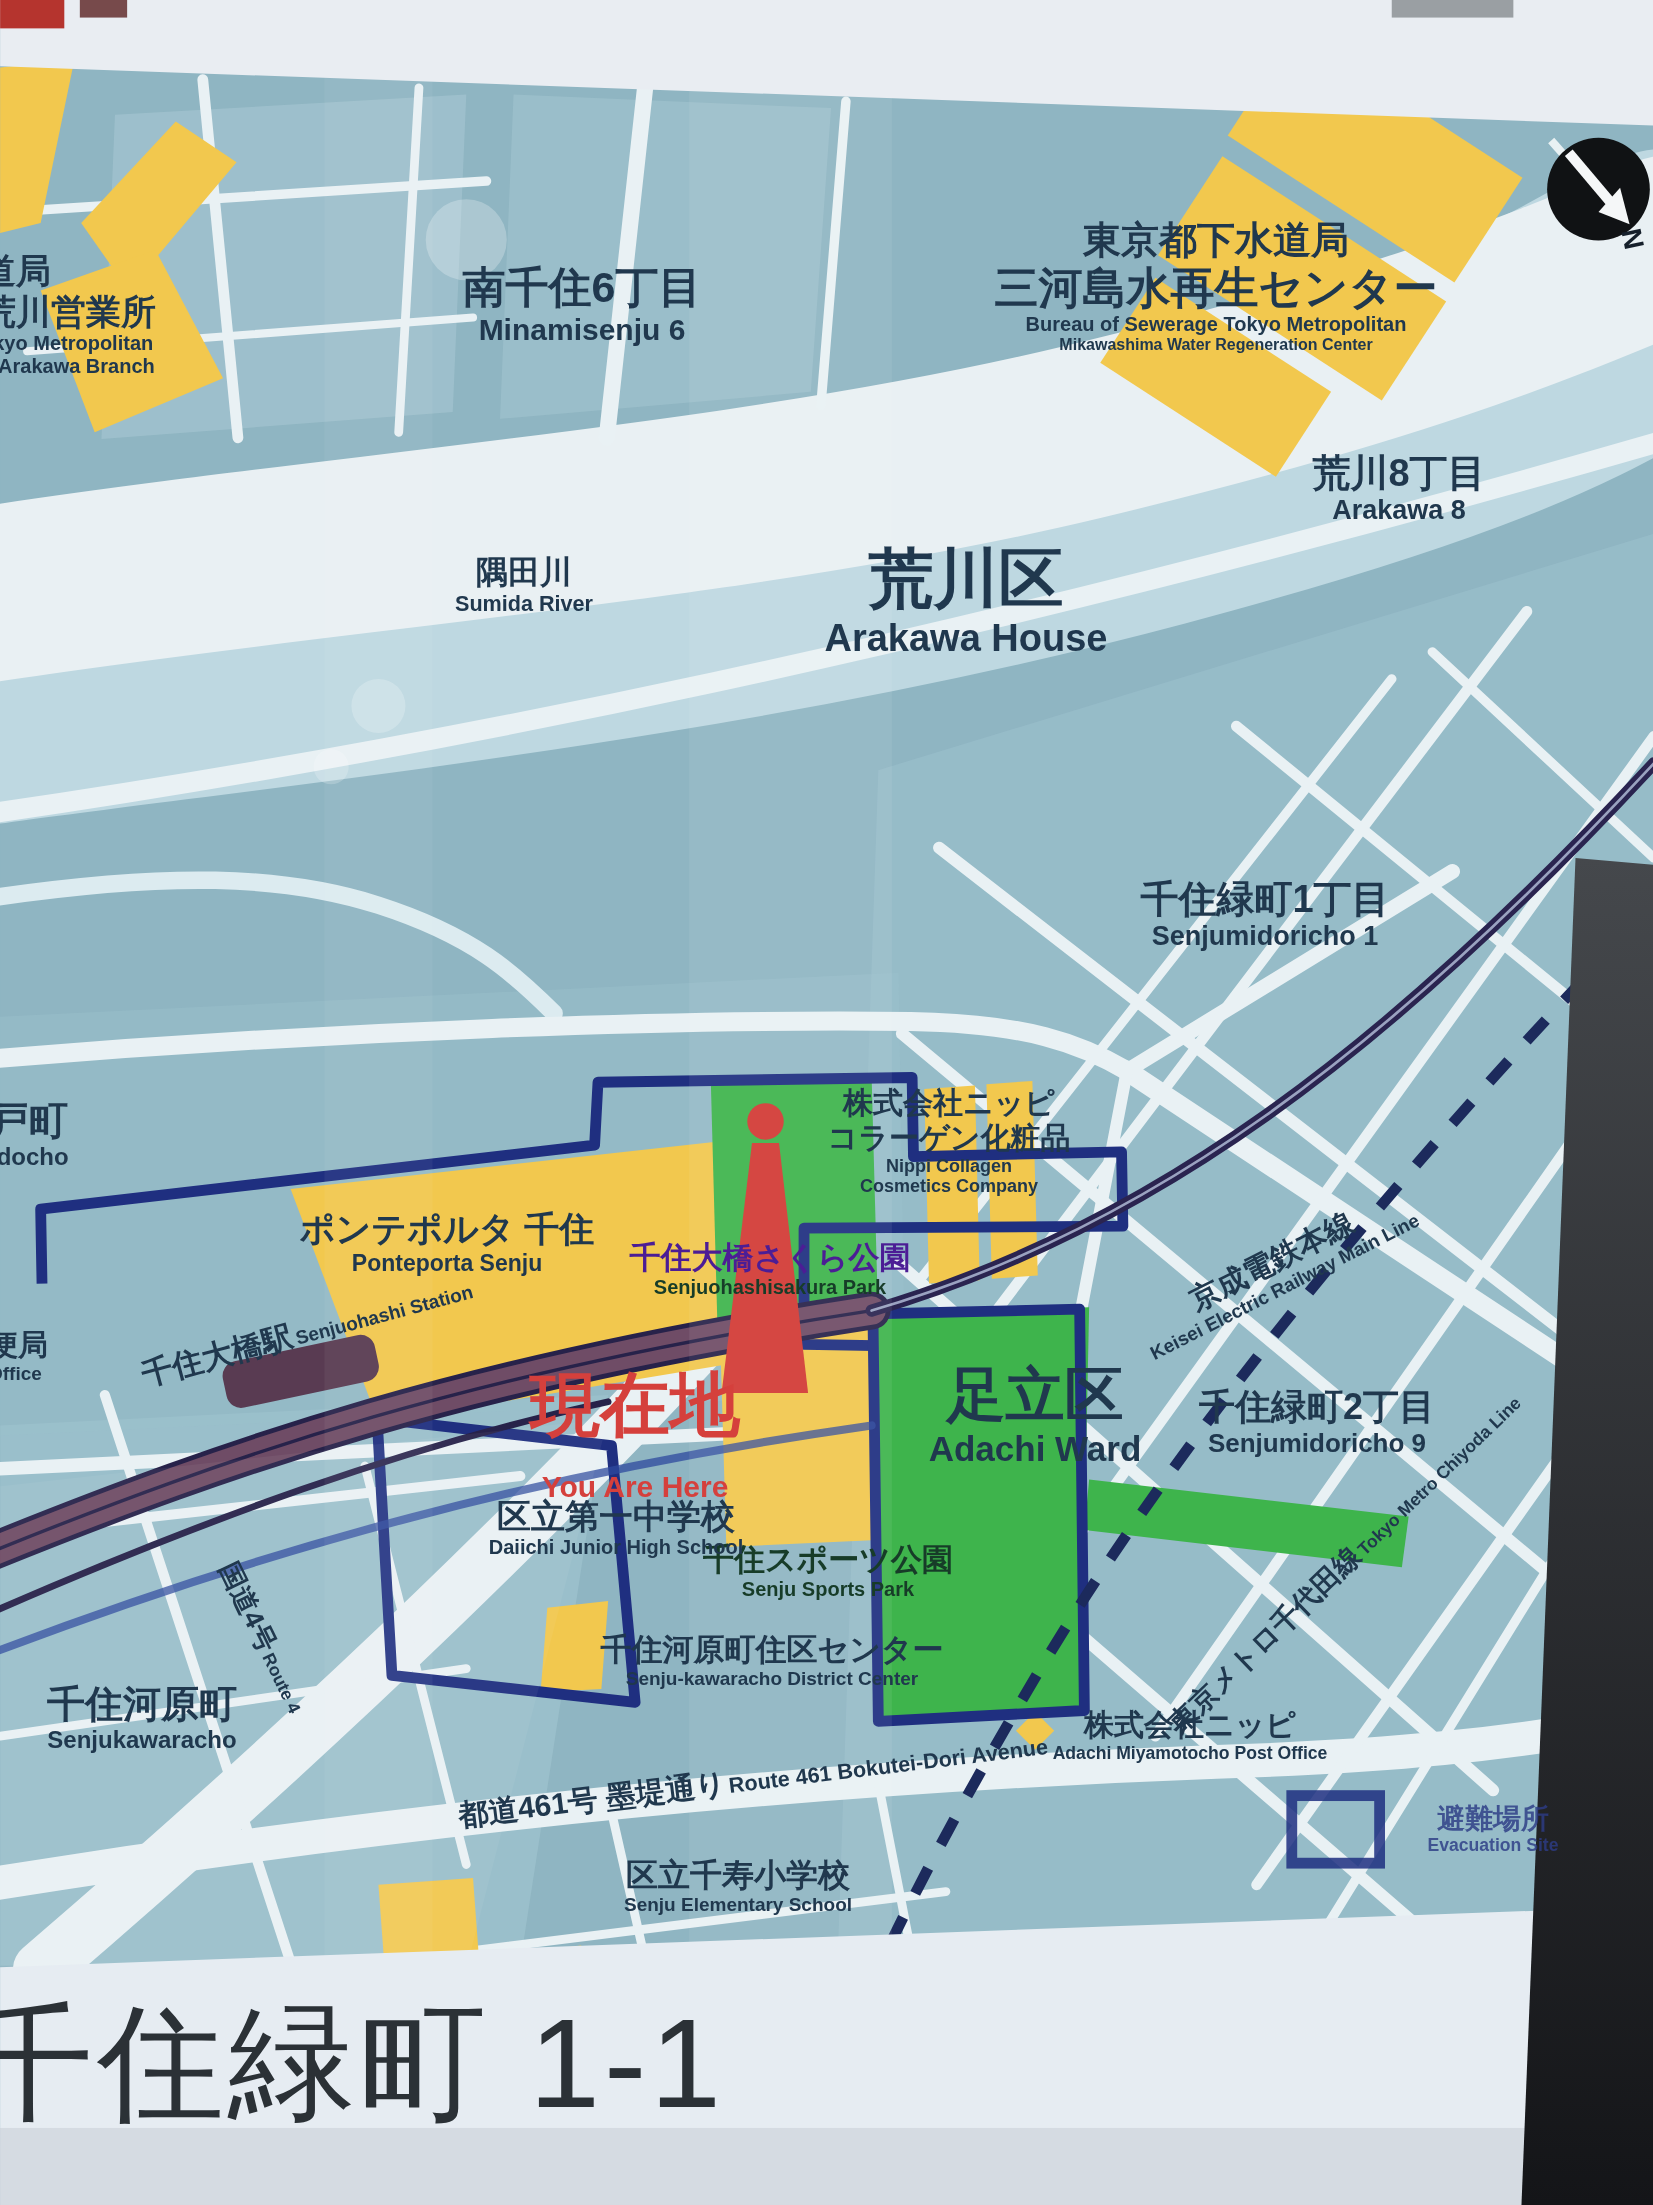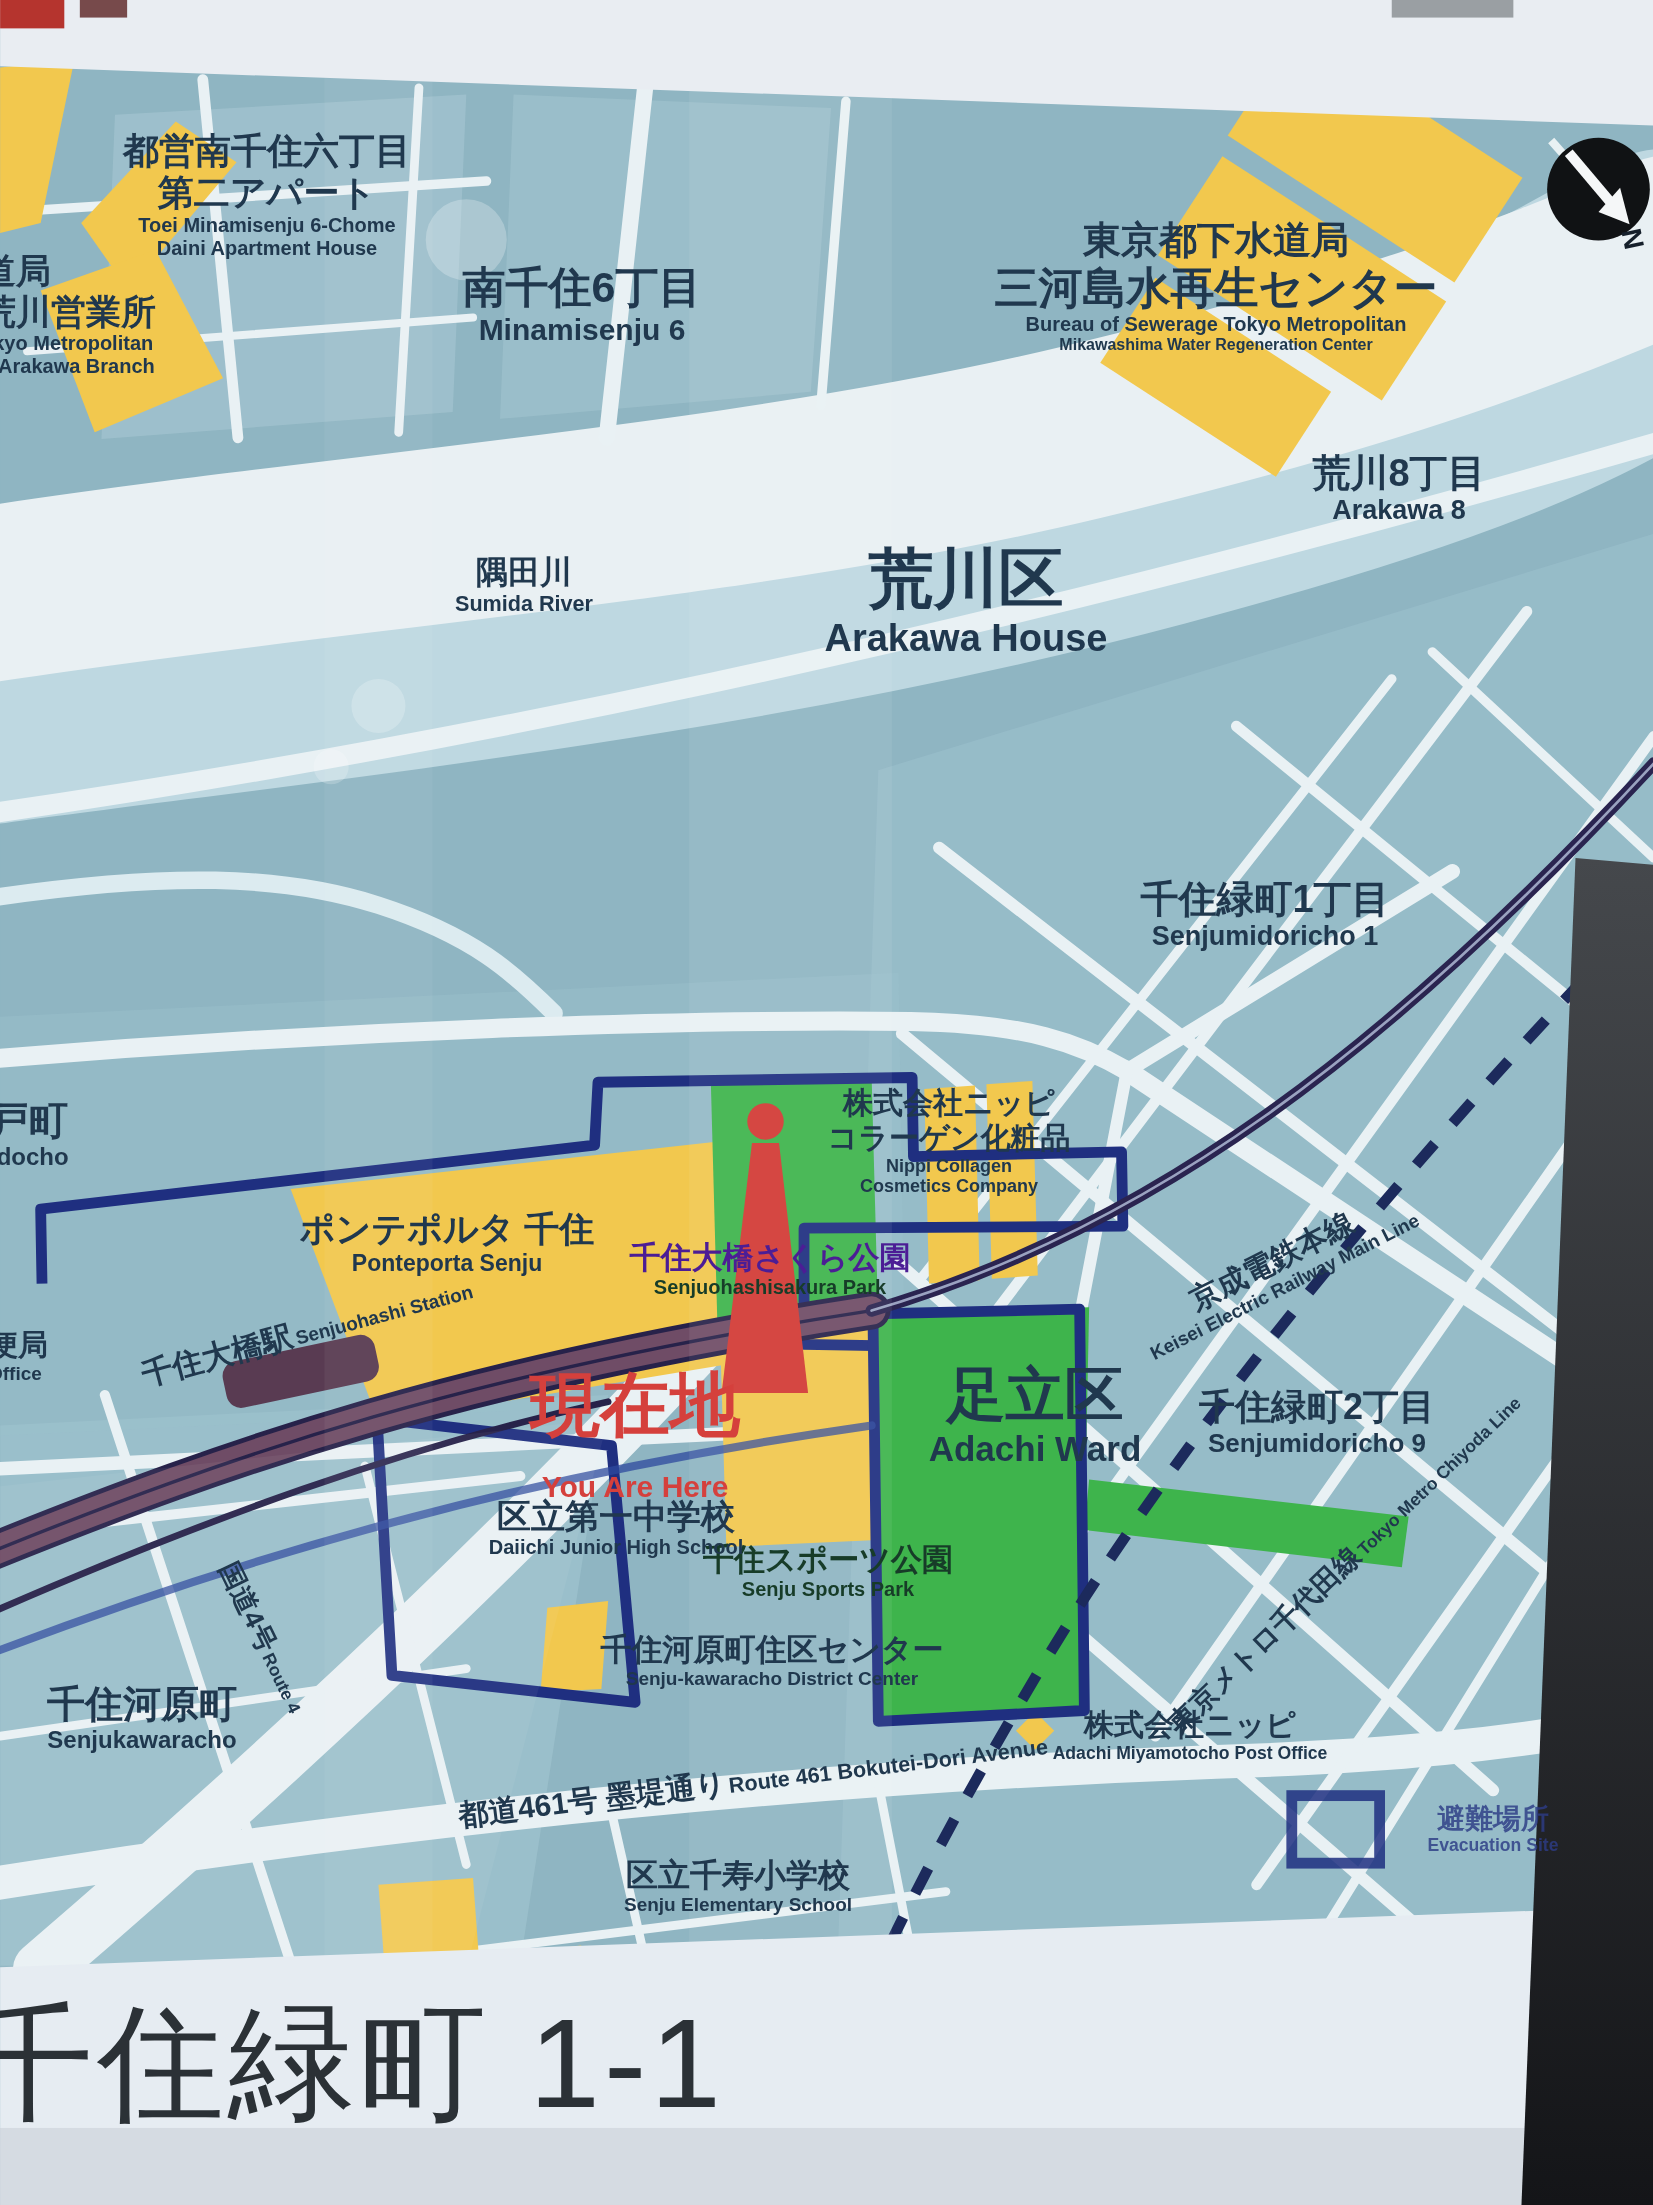--- a/index.html
+++ b/index.html
@@ -161,26 +161,20 @@
   </g>
 
   <g>
     <line x1="2296" y1="208" x2="2340" y2="258" stroke="#e9f1f3" stroke-width="12"></line>
     <circle cx="2366" cy="280" r="76" fill="#101214"></circle>
     <line x1="2322" y1="226" x2="2386" y2="302" stroke="#f5f7f8" stroke-width="15"></line>
     <polygon points="2412,332 2366,314 2398,278" fill="#f5f7f8"></polygon>
   </g>
 </svg>
 
-<div class="lbl" style="left:267px;top:130px">
-  <span class="jp" style="font-size:36px">都営南千住六丁目</span>
-  <span class="jp" style="font-size:36px">第二アパート</span>
-  <span class="en" style="font-size:20px">Toei Minamisenju 6-Chome</span>
-  <span class="en" style="font-size:20px">Daini Apartment House</span>
-</div>
 
 <div class="lbl-left" style="left:-19px;top:251px">
   <span class="jp" style="font-size:35px">道局</span>
   <span class="jp" style="font-size:35px">荒川営業所</span>
   <span class="en" style="font-size:20px">okyo Metropolitan</span>
   <span class="en" style="font-size:20px">d Arakawa Branch</span>
 </div>
 
 <div class="lbl" style="left:582px;top:263px">
   <span class="jp" style="font-size:43px">南千住6丁目</span>

